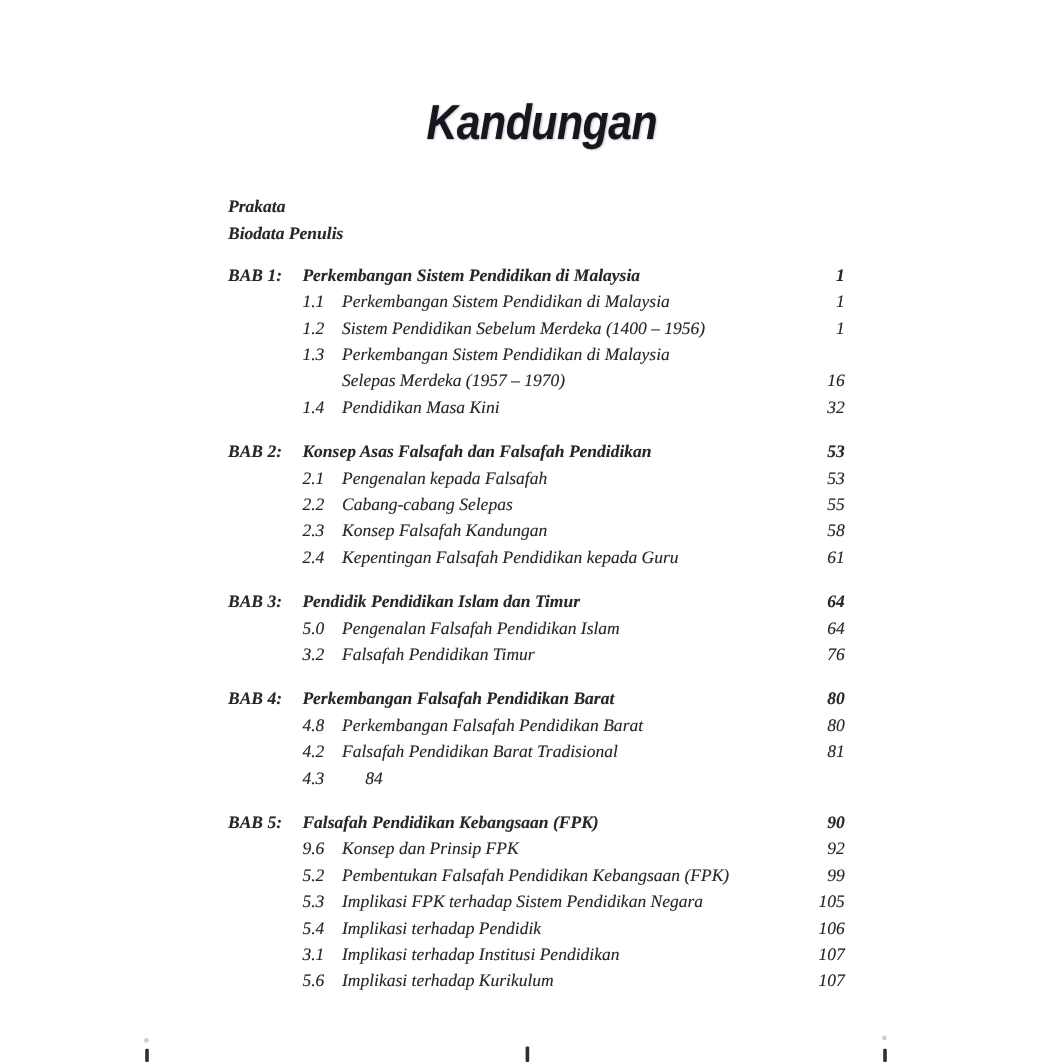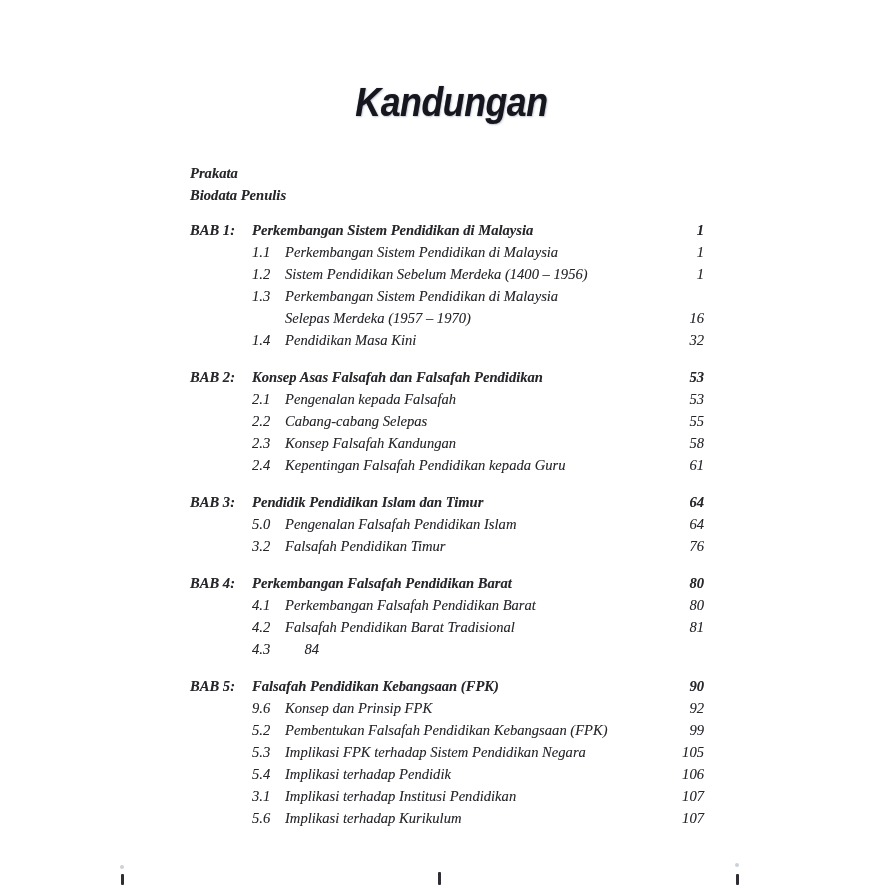--- a/index.html
+++ b/index.html
@@ -166,21 +166,21 @@
           </div>
         </div>
         <div class="chapter">
           <div class="row hdr">
             <span class="c-label">BAB 4:</span>
             <span class="c-title">Perkembangan Falsafah Pendidikan Barat</span>
             <span class="c-page">80</span>
           </div>
           <div class="row">
             <span class="c-ind"></span>
-            <span class="c-num">4.1</span>
+            <span class="c-num">4.8</span>
             <span class="c-title">Perkembangan Falsafah Pendidikan Barat</span>
             <span class="c-page">80</span>
           </div>
           <div class="row">
             <span class="c-ind"></span>
             <span class="c-num">4.2</span>
             <span class="c-title">Falsafah Pendidikan Barat Tradisional</span>
             <span class="c-page">81</span>
           </div>
           <div class="row">

